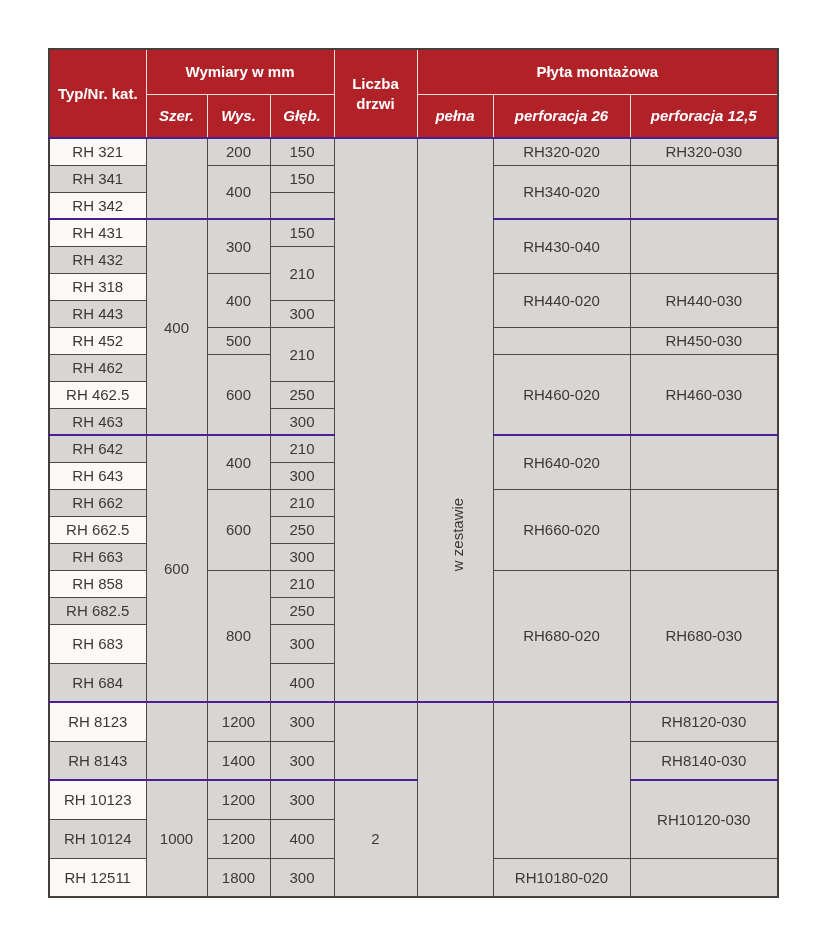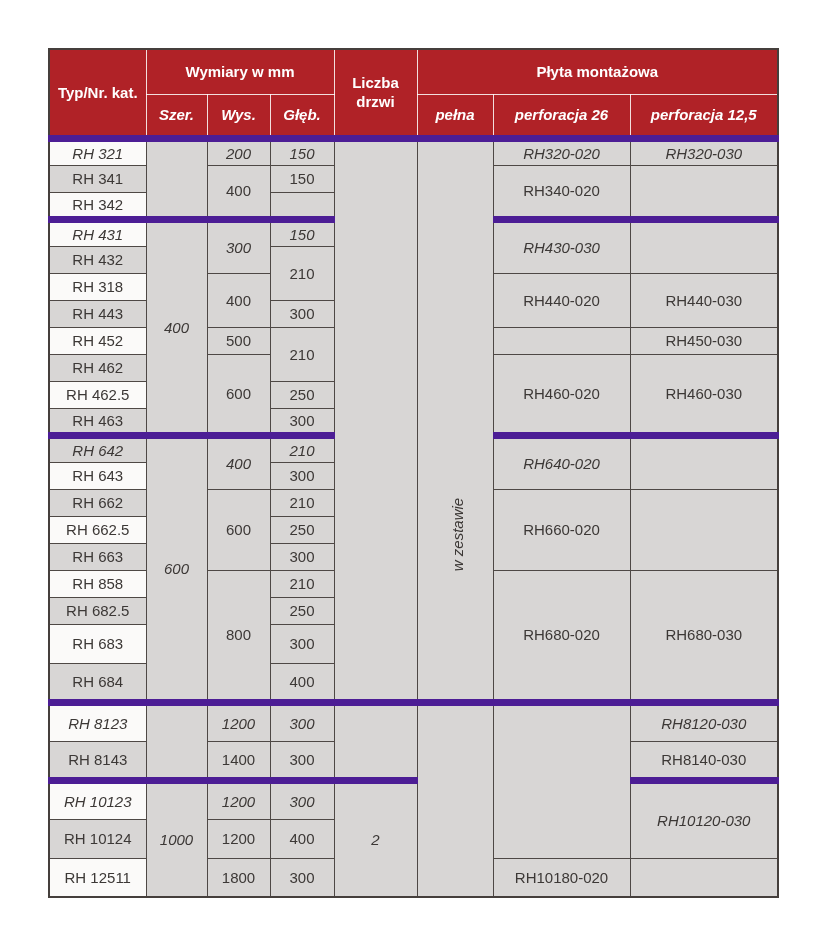--- a/index.html
+++ b/index.html
@@ -36,21 +36,21 @@
     border: 1px solid #4e4845;
     font-size: 15px;
     color: #3c3836;
     text-align: center;
     vertical-align: middle;
     padding: 1px 3px;
     overflow: hidden;
   }
   tbody tr { height: 27px; }
   tbody tr.tall { height: 39px; }
-  tbody tr.sec > td { border-top: 7px solid #4c1d95; font-style: italic; }
+  tbody tr.sec > td { border-top: 2px solid #4c1d95; }
   td.w { background: #fbfaf9; }
   td.pelna-cell { vertical-align: middle; padding-top: 230px; }
   .vtext {
     display: inline-block;
     transform: rotate(-90deg);
     white-space: nowrap;
     font-size: 15px;
     color: #3c3836;
   }
 </style>
@@ -108,21 +108,21 @@
     <tr>
       <td class="w">RH 342</td>
       <td></td>
     </tr>
 
     <tr class="sec">
       <td class="w">RH 431</td>
       <td rowspan="8">400</td>
       <td rowspan="2">300</td>
       <td>150</td>
-      <td rowspan="2">RH430-030</td>
+      <td rowspan="2">RH430-040</td>
       <td rowspan="2"></td>
     </tr>
 
     <tr>
       <td>RH 432</td>
       <td rowspan="2">210</td>
     </tr>
 
     <tr>
       <td class="w">RH 318</td>

